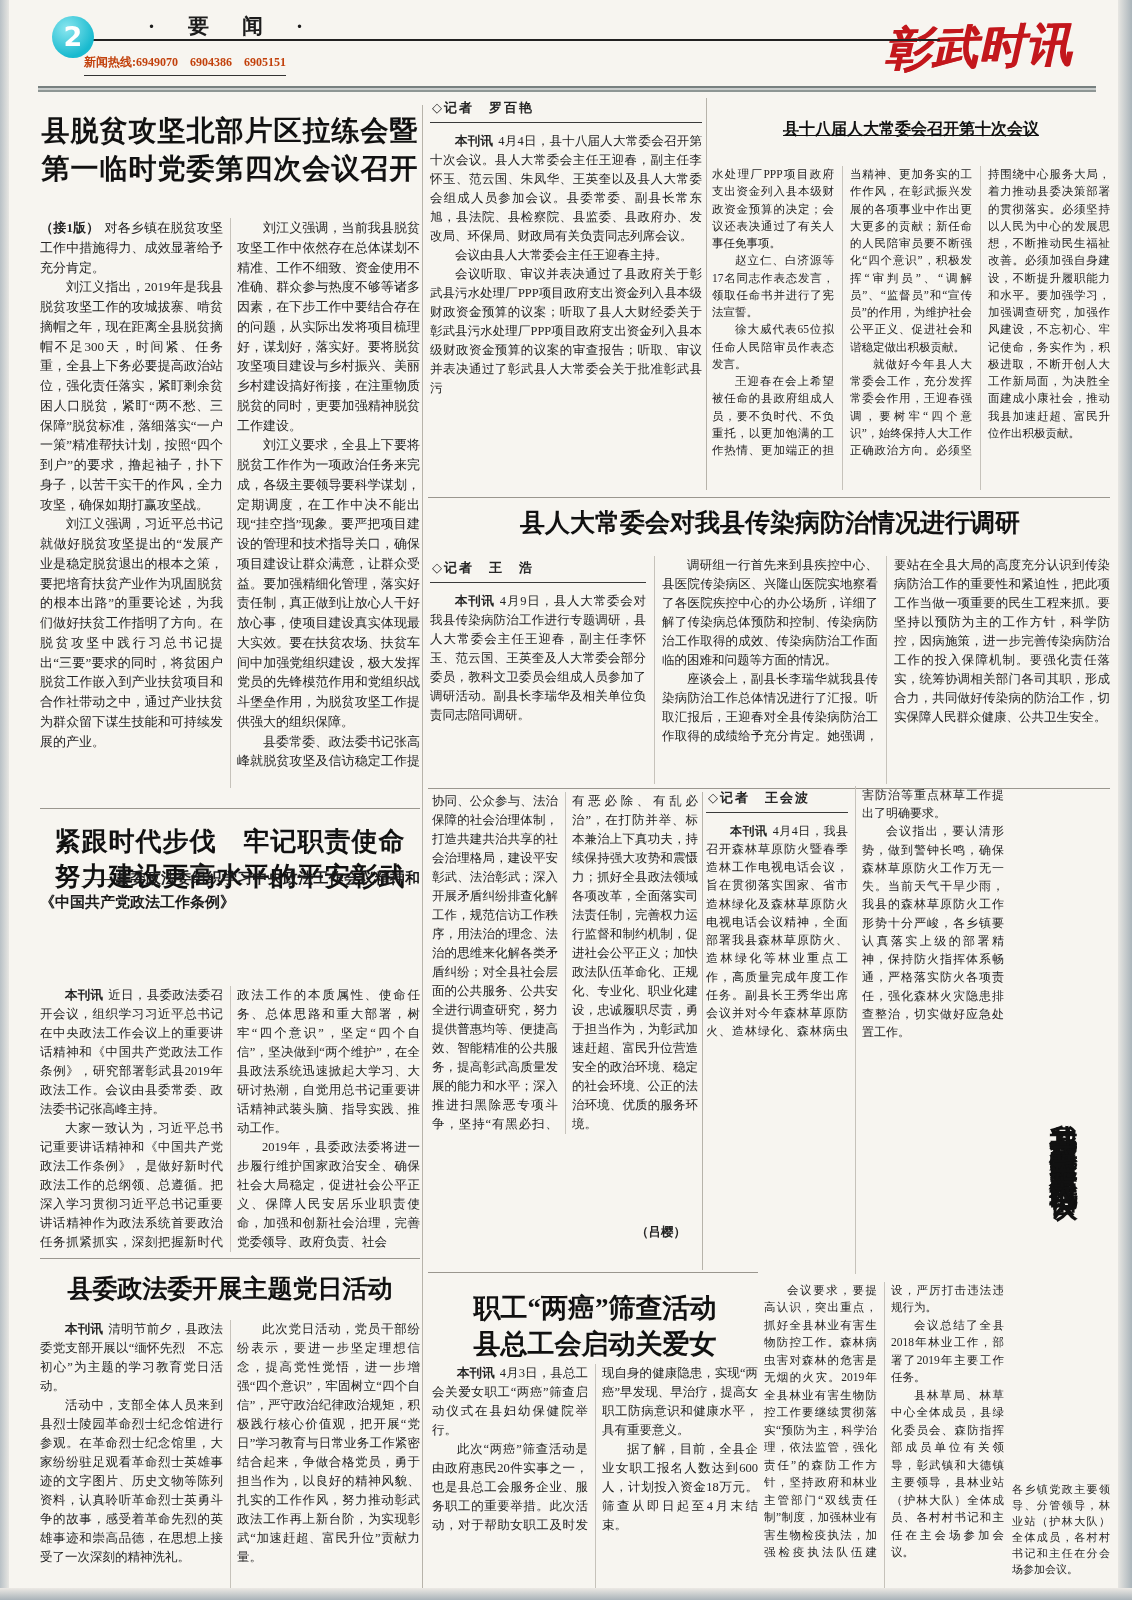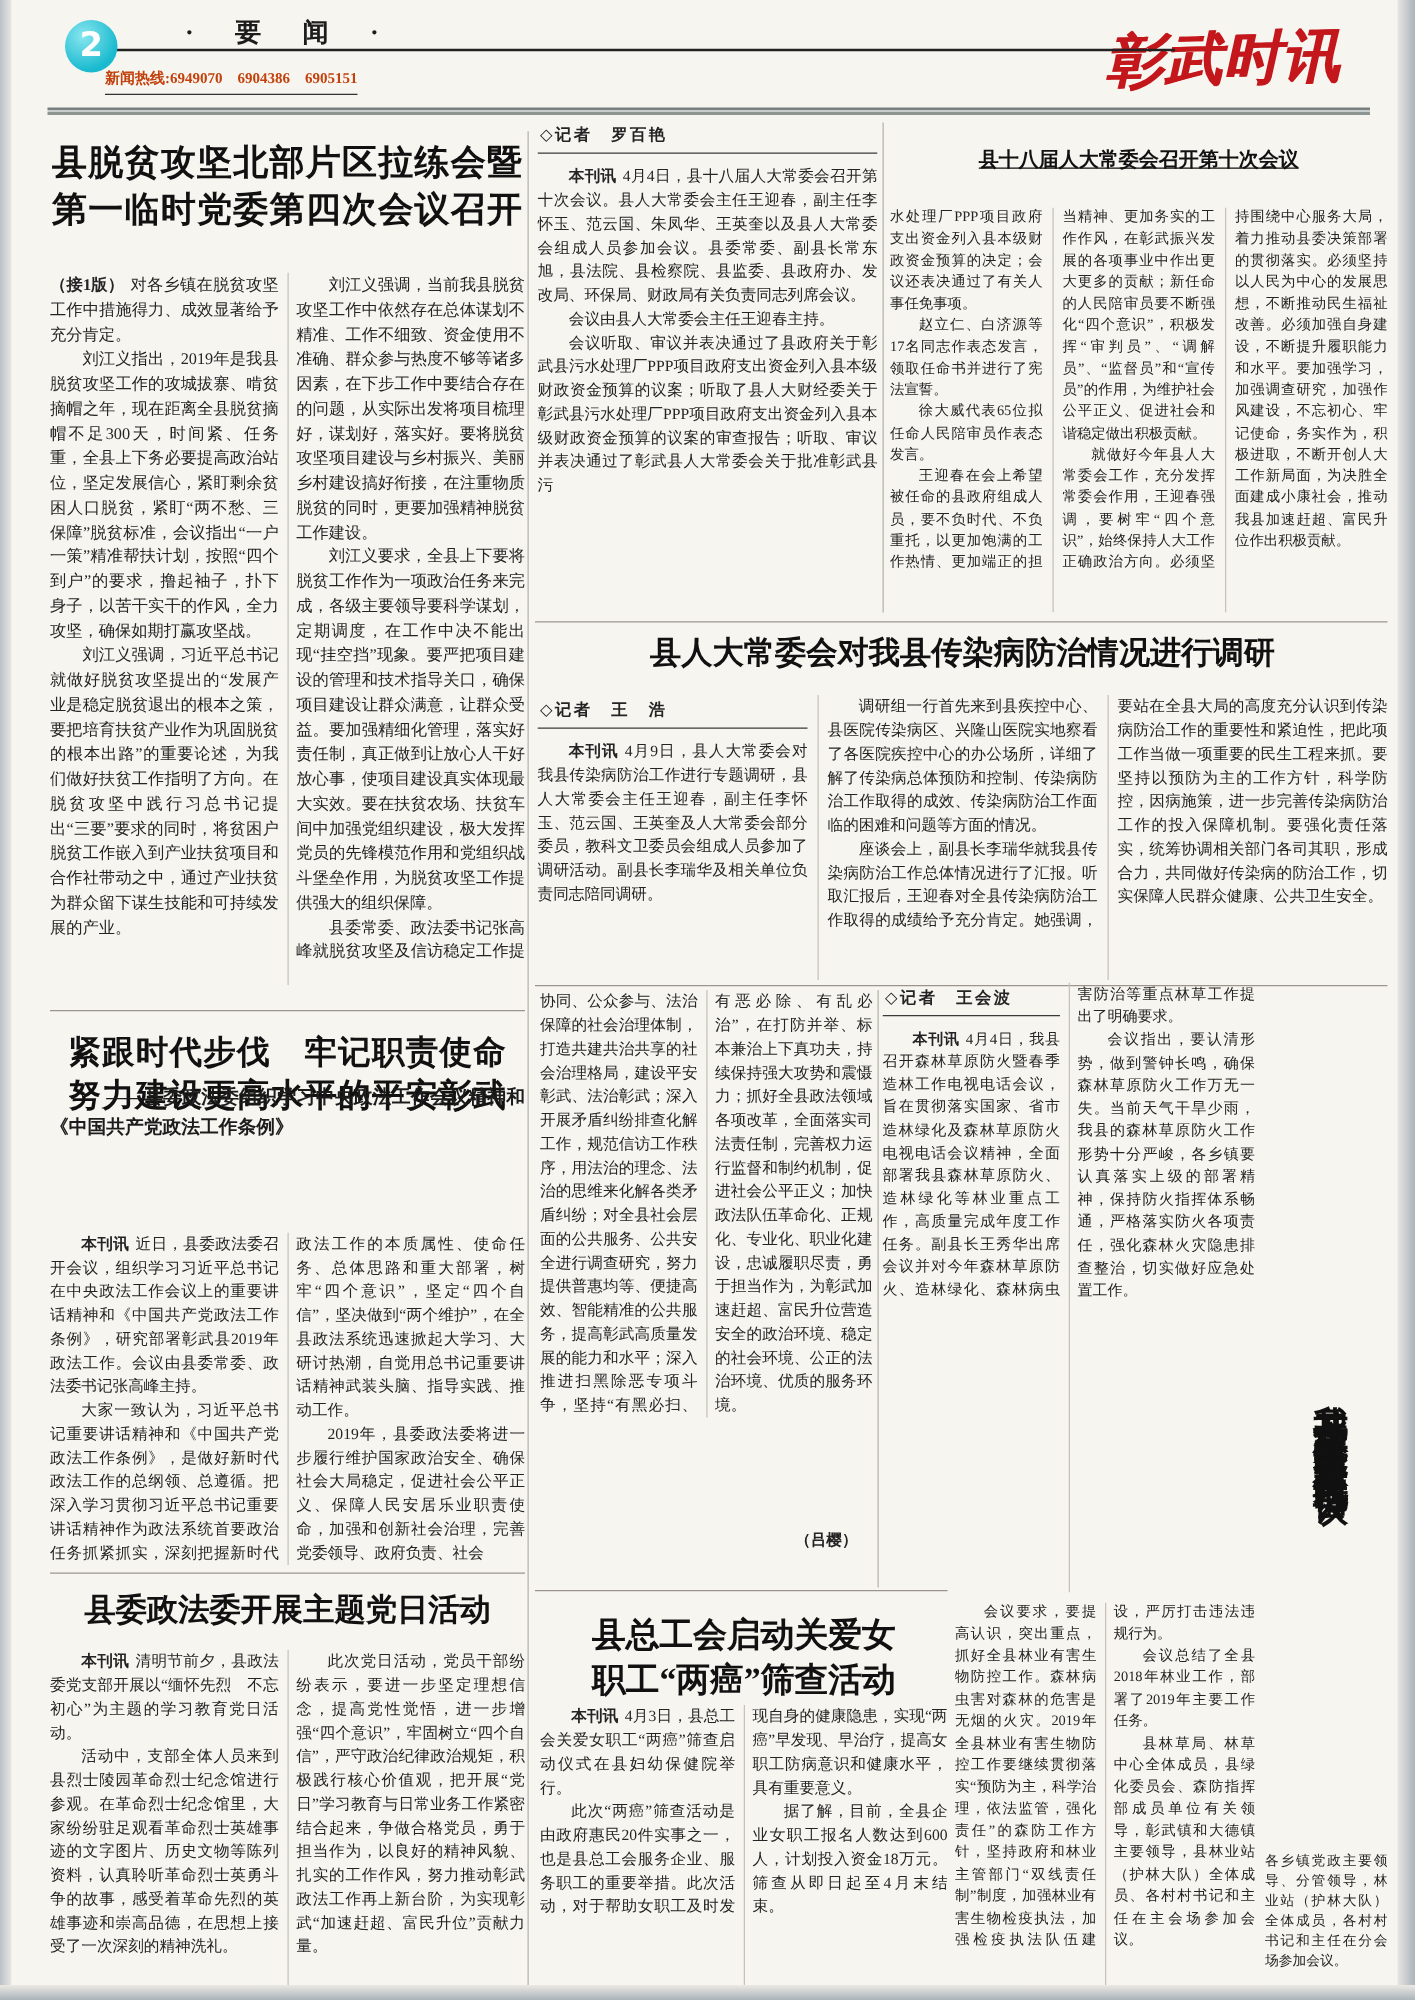--- a/index.html
+++ b/index.html
@@ -101,21 +101,21 @@
 <div class="hrule" style="left:40px;top:808px;width:380px;"></div>
 <div class="hrule" style="left:40px;top:1258px;width:380px;"></div>
 <div class="hrule" style="left:428px;top:1272px;width:330px;"></div>
 
 <div class="blk headline a-head">
   <div>县脱贫攻坚北部片区拉练会暨</div>
   <div>第一临时党委第四次会议召开</div>
 </div>
 <div class="blk body-text cols-2 a-body">
   <p class="para noindent"><b class="lead">（接1版）</b><span>对各乡镇在脱贫攻坚工作中措施得力、成效显著给予充分肯定。</span></p>
-  <p class="para">刘江义指出，2019年是我县脱贫攻坚工作的攻城拔寨、啃贫摘帽之年，现在距离全县脱贫摘帽不足300天，时间紧、任务重，全县上下务必要提高政治站位，坚定发展信心，紧盯剩余贫困人口脱贫，紧盯“两不愁、三保障”脱贫标准，会议指出“一户一策”精准帮扶计划，按照“四个到户”的要求，撸起袖子，扑下身子，以苦干实干的作风，全力攻坚，确保如期打赢攻坚战。</p>
+  <p class="para">刘江义指出，2019年是我县脱贫攻坚工作的攻城拔寨、啃贫摘帽之年，现在距离全县脱贫摘帽不足300天，时间紧、任务重，全县上下务必要提高政治站位，强化责任落实，紧盯剩余贫困人口脱贫，紧盯“两不愁、三保障”脱贫标准，落细落实“一户一策”精准帮扶计划，按照“四个到户”的要求，撸起袖子，扑下身子，以苦干实干的作风，全力攻坚，确保如期打赢攻坚战。</p>
   <p class="para">刘江义强调，习近平总书记就做好脱贫攻坚提出的“发展产业是稳定脱贫退出的根本之策，要把培育扶贫产业作为巩固脱贫的根本出路”的重要论述，为我们做好扶贫工作指明了方向。在脱贫攻坚中践行习总书记提出“三要”要求的同时，将贫困户脱贫工作嵌入到产业扶贫项目和合作社带动之中，通过产业扶贫为群众留下谋生技能和可持续发展的产业。</p>
   <p class="para">刘江义强调，当前我县脱贫攻坚工作中依然存在总体谋划不精准、工作不细致、资金使用不准确、群众参与热度不够等诸多因素，在下步工作中要结合存在的问题，从实际出发将项目梳理好，谋划好，落实好。要将脱贫攻坚项目建设与乡村振兴、美丽乡村建设搞好衔接，在注重物质脱贫的同时，更要加强精神脱贫工作建设。</p>
   <p class="para">刘江义要求，全县上下要将脱贫工作作为一项政治任务来完成，各级主要领导要科学谋划，定期调度，在工作中决不能出现“挂空挡”现象。要严把项目建设的管理和技术指导关口，确保项目建设让群众满意，让群众受益。要加强精细化管理，落实好责任制，真正做到让放心人干好放心事，使项目建设真实体现最大实效。要在扶贫农场、扶贫车间中加强党组织建设，极大发挥党员的先锋模范作用和党组织战斗堡垒作用，为脱贫攻坚工作提供强大的组织保障。</p>
   <p class="para">县委常委、政法委书记张高峰就脱贫攻坚及信访稳定工作提出具体要求。</p>
 
 </div>
 
 <div class="blk body-text b-block">
   <div class="byline">◇记者　罗百艳</div>
   <p class="para"><b class="lead">本刊讯</b><span>4月4日，县十八届人大常委会召开第十次会议。县人大常委会主任王迎春，副主任李怀玉、范云国、朱凤华、王英奎以及县人大常委会组成人员参加会议。县委常委、副县长常东旭，县法院、县检察院、县监委、县政府办、发改局、环保局、财政局有关负责同志列席会议。</span></p>
@@ -171,22 +171,22 @@
 </div>
 
 <div class="blk headline h-head">县委政法委开展主题党日活动</div>
 <div class="blk body-text cols-2 h-body">
   <p class="para"><b class="lead">本刊讯</b><span>清明节前夕，县政法委党支部开展以“缅怀先烈　不忘初心”为主题的学习教育党日活动。</span></p>
   <p class="para">活动中，支部全体人员来到县烈士陵园革命烈士纪念馆进行参观。在革命烈士纪念馆里，大家纷纷驻足观看革命烈士英雄事迹的文字图片、历史文物等陈列资料，认真聆听革命烈士英勇斗争的故事，感受着革命先烈的英雄事迹和崇高品德，在思想上接受了一次深刻的精神洗礼。</p>
   <p class="para">此次党日活动，党员干部纷纷表示，要进一步坚定理想信念，提高党性觉悟，进一步增强“四个意识”，牢固树立“四个自信”，严守政治纪律政治规矩，积极践行核心价值观，把开展“党日”学习教育与日常业务工作紧密结合起来，争做合格党员，勇于担当作为，以良好的精神风貌、扎实的工作作风，努力推动彰武政法工作再上新台阶，为实现彰武“加速赶超、富民升位”贡献力量。</p>
 </div>
 
 <div class="blk headline i-head">
+  <div>职工“两癌”筛查活动</div>
   <div>县总工会启动关爱女</div>
-  <div>职工“两癌”筛查活动</div>
 </div>
 <div class="blk body-text cols-2 i-body">
   <p class="para"><b class="lead">本刊讯</b><span>4月3日，县总工会关爱女职工“两癌”筛查启动仪式在县妇幼保健院举行。</span></p>
   <p class="para">此次“两癌”筛查活动是由政府惠民20件实事之一，也是县总工会服务企业、服务职工的重要举措。此次活动，对于帮助女职工及时发现自身的健康隐患，实现“两癌”早发现、早治疗，提高女职工防病意识和健康水平，具有重要意义。</p>
   <p class="para">据了解，目前，全县企业女职工报名人数达到600人，计划投入资金18万元。筛查从即日起至4月末结束。</p>
 </div>
 
 <div class="edge edge-left"></div>
 <div class="edge edge-right"></div>
 <div class="edge edge-bottom"></div>

